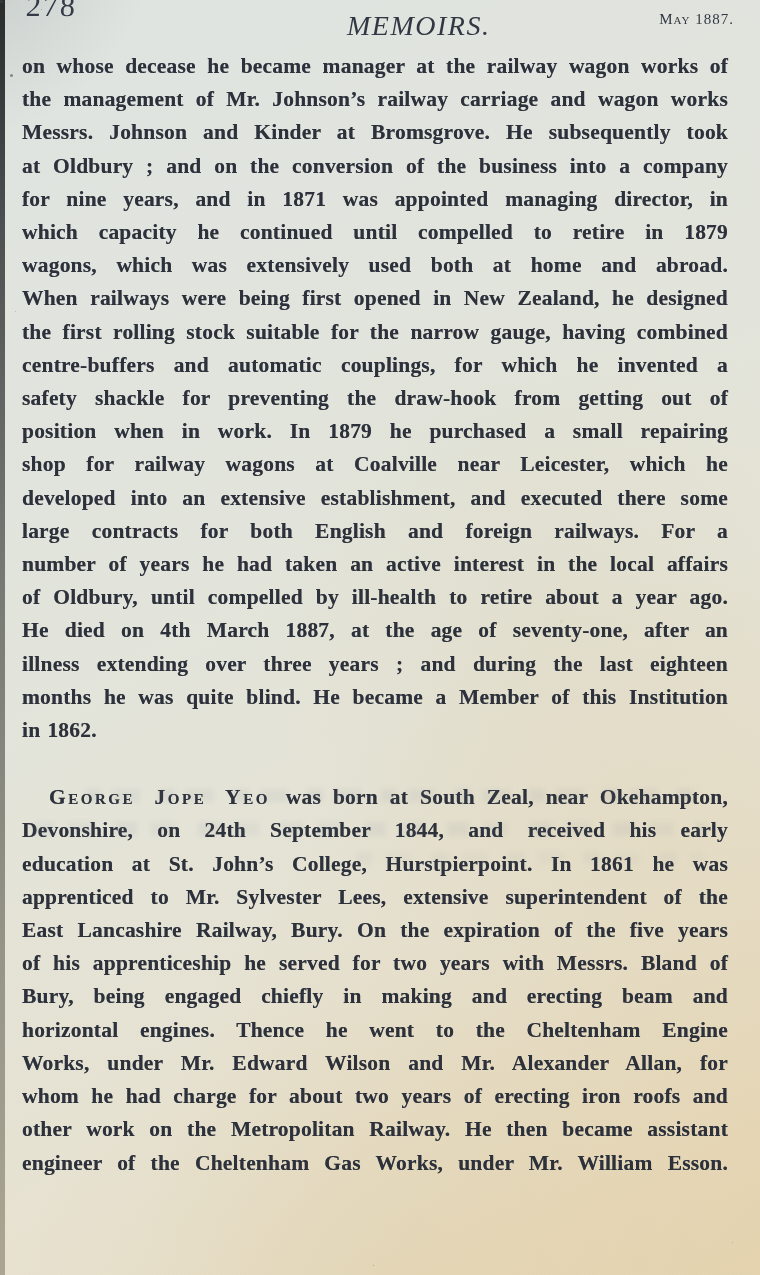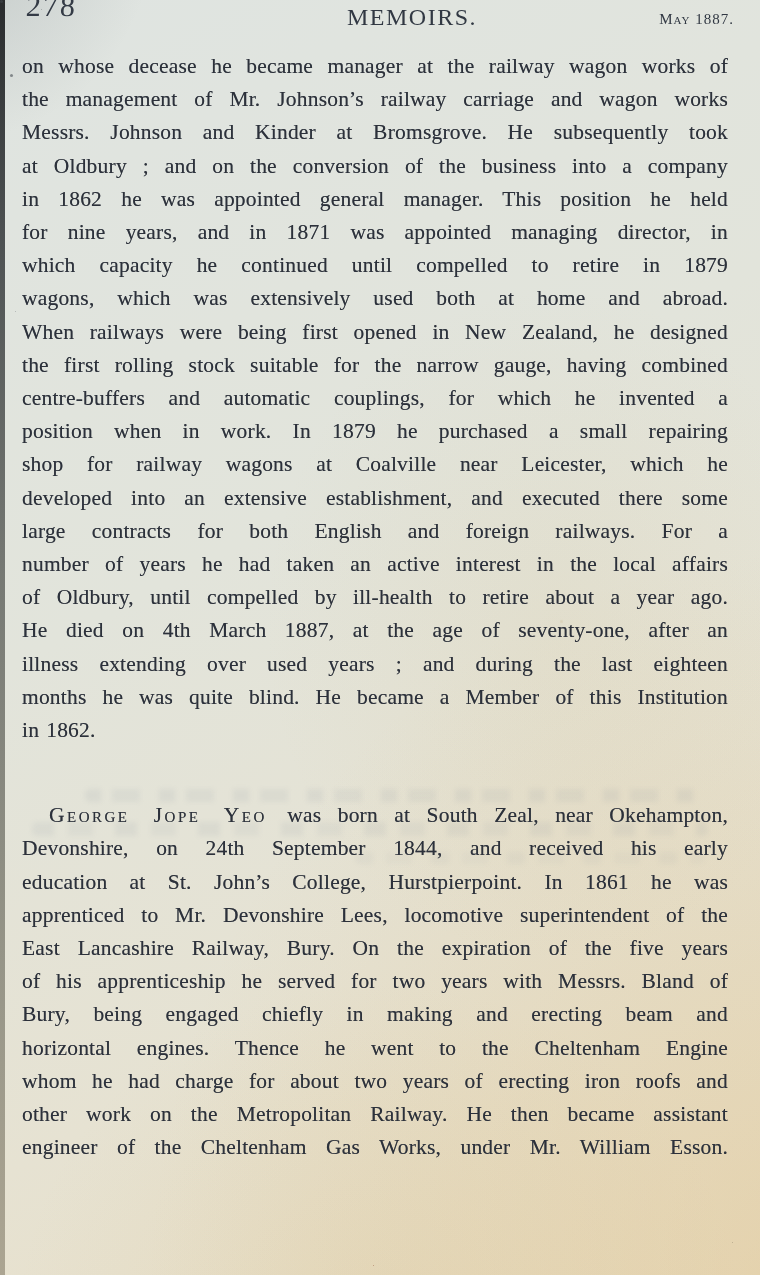--- a/index.html
+++ b/index.html
@@ -31,36 +31,36 @@
   }
 
   
   .header { position: absolute; left: 0; top: 0; width: 100%; }
   .page-number {
     position: absolute; left: 26px; top: -11px;
     font-size: 30px; letter-spacing: 2px; color: #343b46;
     transform: skewX(-3deg);
   }
   .running-title {
-    position: absolute; left: 347px; top: 4px;
-    font-size: 24px; letter-spacing: 1.5px; color: #313843;
+    position: absolute; left: 347px; top: 10px;
+    font-size: 28px; letter-spacing: 1.5px; color: #313843; font-style: italic;
   }
   .issue-date {
     position: absolute; right: 26px; top: 11px;
     font-size: 15px; font-variant: small-caps; letter-spacing: 1px; color: #313843;
   }
 
   
   .page-body {
     position: absolute;
     left: 22px; top: 50px;
     width: 706px;
   }
-  .para { margin: 0; }
-  .para + .para { margin-top: 52px; }
+  .para { margin: 0; font-weight: bold; }
+  .para + .para { margin-top: 34px; }
   .line {
     line-height: 33.2px;
     font-size: 21.5px;
     letter-spacing: 0.2px;
     word-spacing: 1.5px;
     text-align: justify;
     text-align-last: justify;
     white-space: normal;
     text-shadow: 0 0 0.4px rgba(44,49,59,0.55);
   }
@@ -115,47 +115,48 @@
     <span class="issue-date">May 1887.</span>
   </div>
 
   <div class="page-body">
 
   <div class="para">
         <div class="line">on whose decease he became manager at the railway wagon works of</div>
         <div class="line">the management of Mr. Johnson’s railway carriage and wagon works</div>
         <div class="line">Messrs. Johnson and Kinder at Bromsgrove.  He subsequently took</div>
         <div class="line">at Oldbury ; and on the conversion of the business into a company</div>
-        <div class="line">in 1862 he was appointed general manager.  This position he held</div>
         <div class="line">for nine years, and in 1871 was appointed managing director, in</div>
         <div class="line">which capacity he continued until compelled to retire in 1879</div>
         <div class="line">wagons, which was extensively used both at home and abroad.</div>
         <div class="line">When railways were being first opened in New Zealand, he designed</div>
         <div class="line">the first rolling stock suitable for the narrow gauge, having combined</div>
         <div class="line">centre-buffers and automatic couplings, for which he invented a</div>
+        <div class="line">safety shackle for preventing the draw-hook from getting out of</div>
         <div class="line">position when in work.  In 1879 he purchased a small repairing</div>
         <div class="line">shop for railway wagons at Coalville near Leicester, which he</div>
         <div class="line">developed into an extensive establishment, and executed there some</div>
         <div class="line">large contracts for both English and foreign railways.  For a</div>
         <div class="line">number of years he had taken an active interest in the local affairs</div>
         <div class="line">of Oldbury, until compelled by ill-health to retire about a year ago.</div>
         <div class="line">He died on 4th March 1887, at the age of seventy-one, after an</div>
-        <div class="line">illness extending over used years ; and during the last eighteen</div>
+        <div class="line">illness extending over three years ; and during the last eighteen</div>
         <div class="line">months he was quite blind.  He became a Member of this Institution</div>
         <div class="line no-just">in 1862.</div>
       </div>
       <div class="para">
         <div class="line first-indent"><span class="lead-smallcaps">George Jope Yeo</span> was born at South Zeal, near Okehampton,</div>
         <div class="line">Devonshire, on 24th September 1844, and received his early</div>
         <div class="line">education at St. John’s College, Hurstpierpoint.  In 1861 he was</div>
-        <div class="line">apprenticed to Mr. Devonshire Lees, locomotive superintendent of the</div>
+        <div class="line">apprenticed to Mr. Sylvester Lees, extensive superintendent of the</div>
         <div class="line">East Lancashire Railway, Bury.  On the expiration of the five years</div>
         <div class="line">of his apprenticeship he served for two years with Messrs. Bland of</div>
         <div class="line">Bury, being engaged chiefly in making and erecting beam and</div>
         <div class="line">horizontal engines.  Thence he went to the Cheltenham Engine</div>
+        <div class="line">Works, under Mr. Edward Wilson and Mr. Alexander Allan, for</div>
         <div class="line">whom he had charge for about two years of erecting iron roofs and</div>
         <div class="line">other work on the Metropolitan Railway.  He then became assistant</div>
         <div class="line">engineer of the Cheltenham Gas Works, under Mr. William Esson.</div>
       </div>
     </div>
 
   <div class="ghost ghost-1"></div>
   <div class="ghost ghost-2"></div>
   <div class="ghost ghost-3"></div>
 

